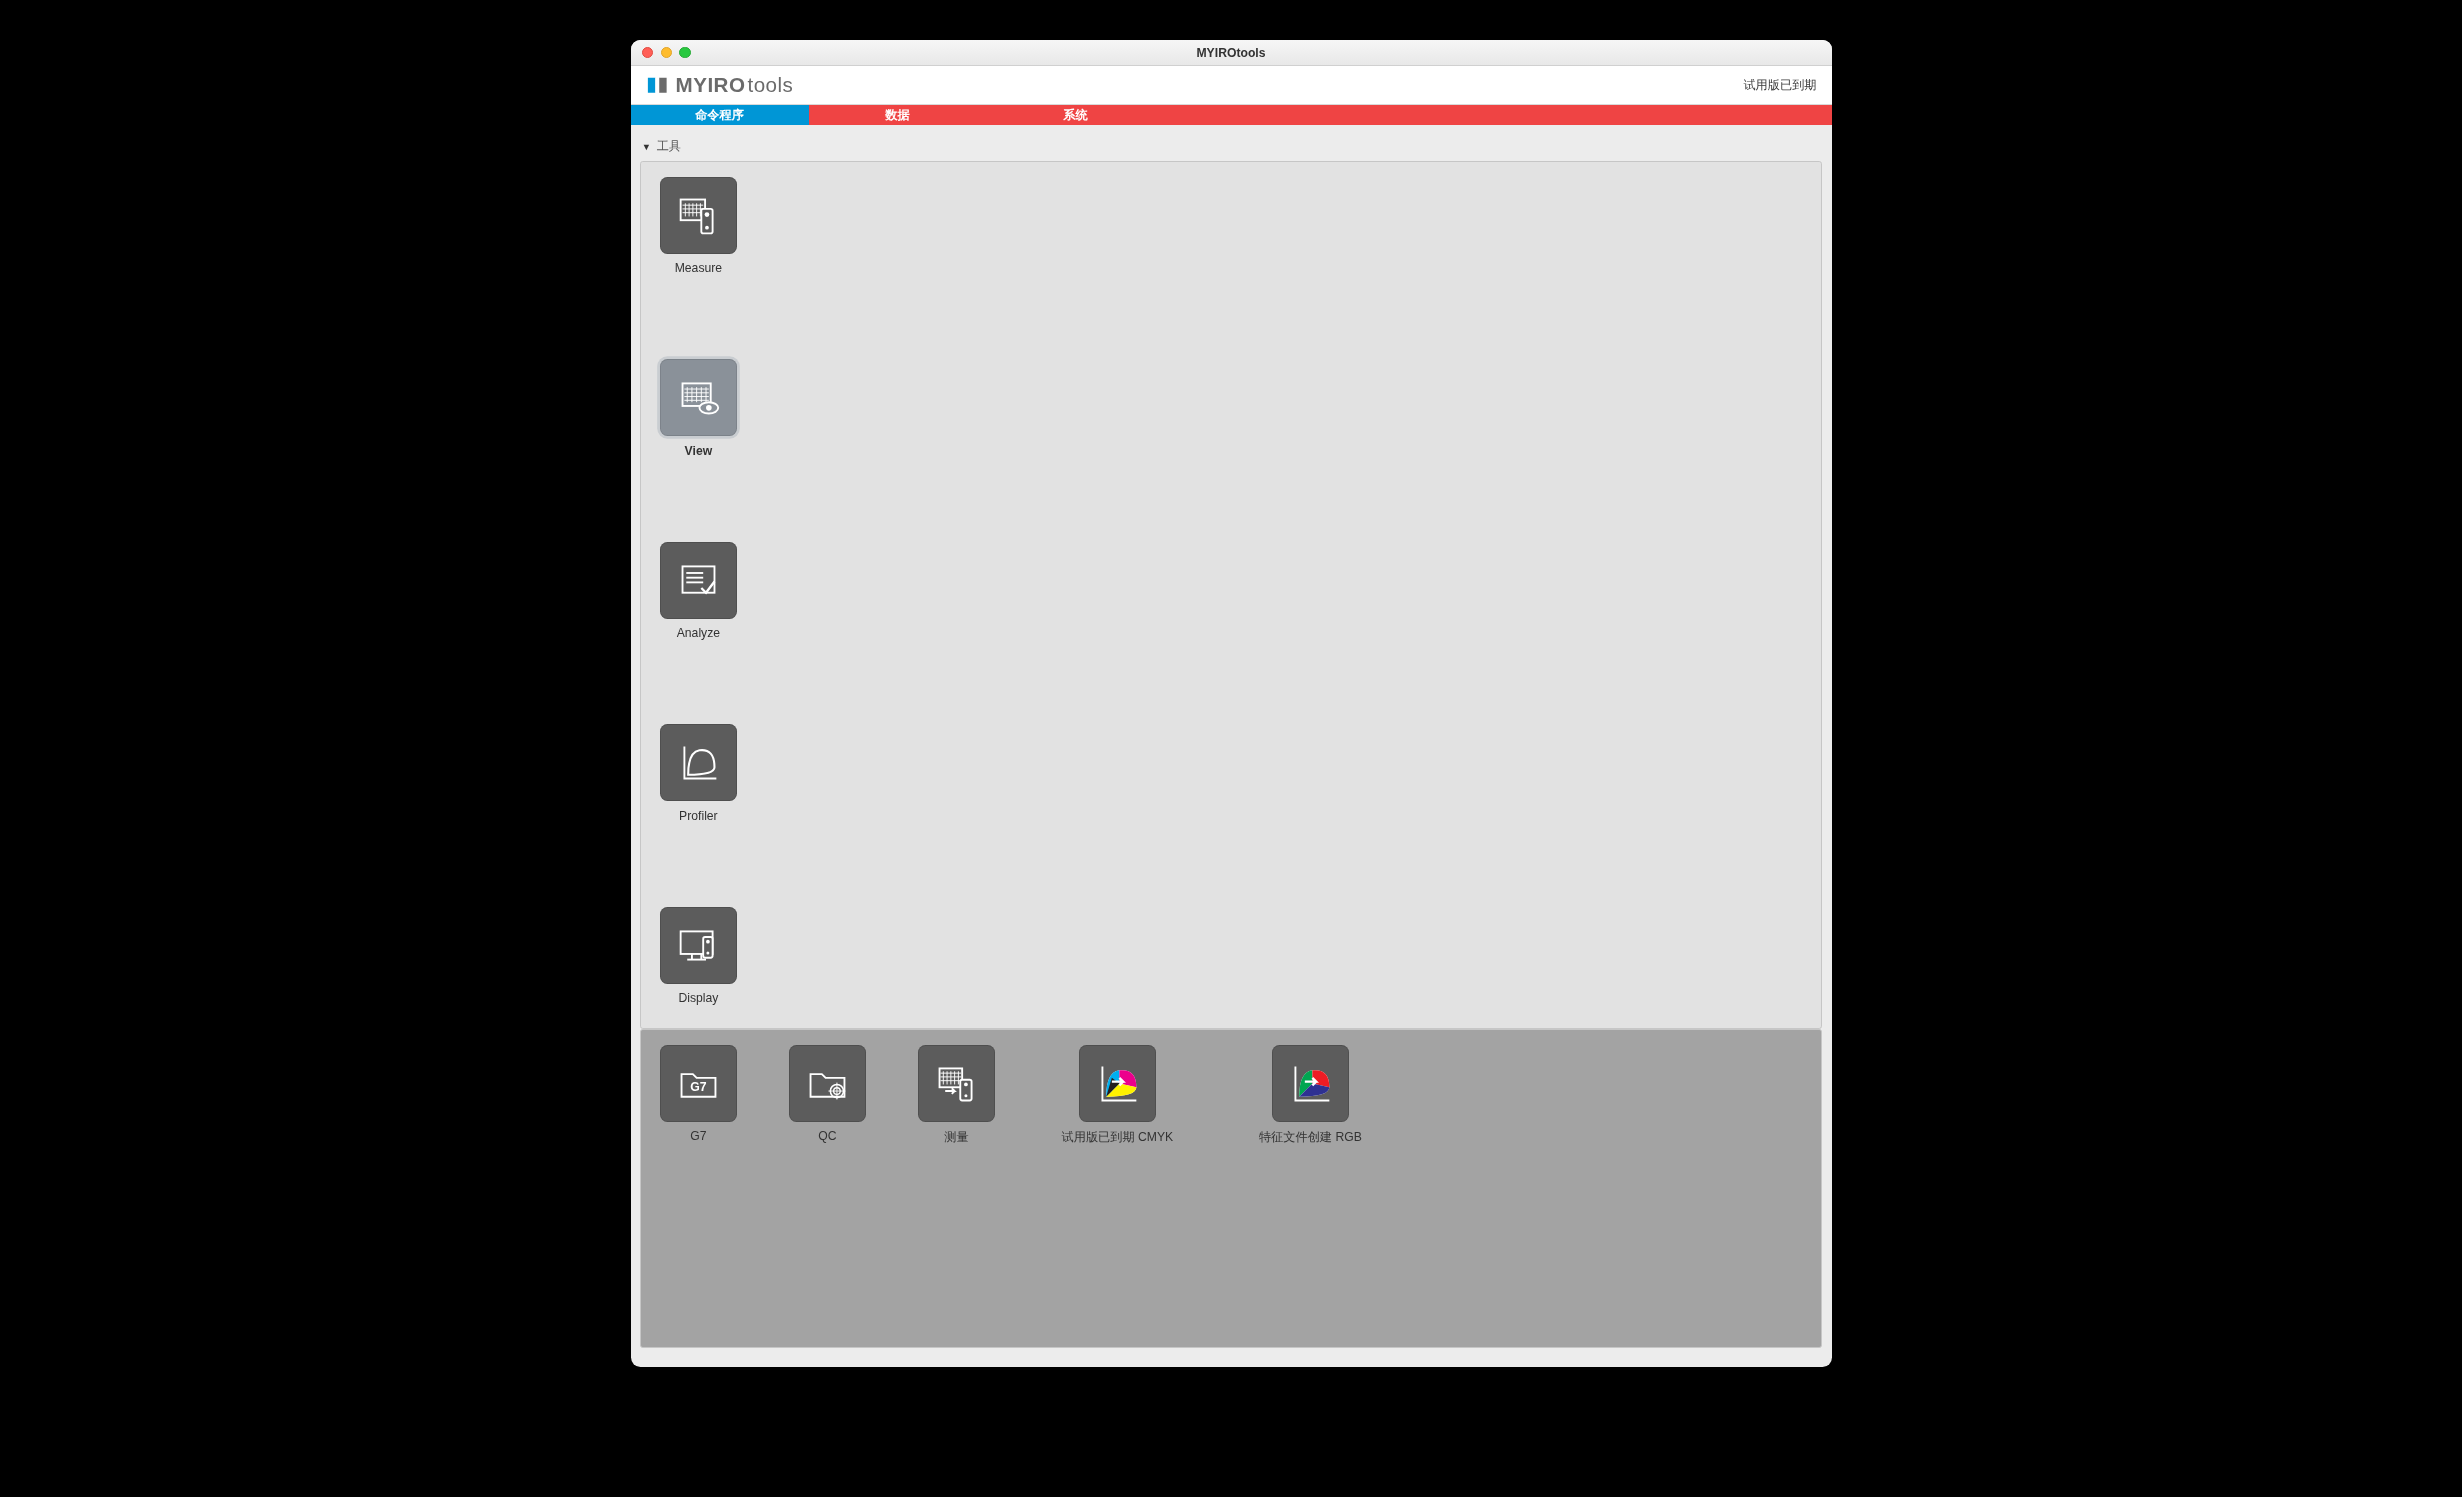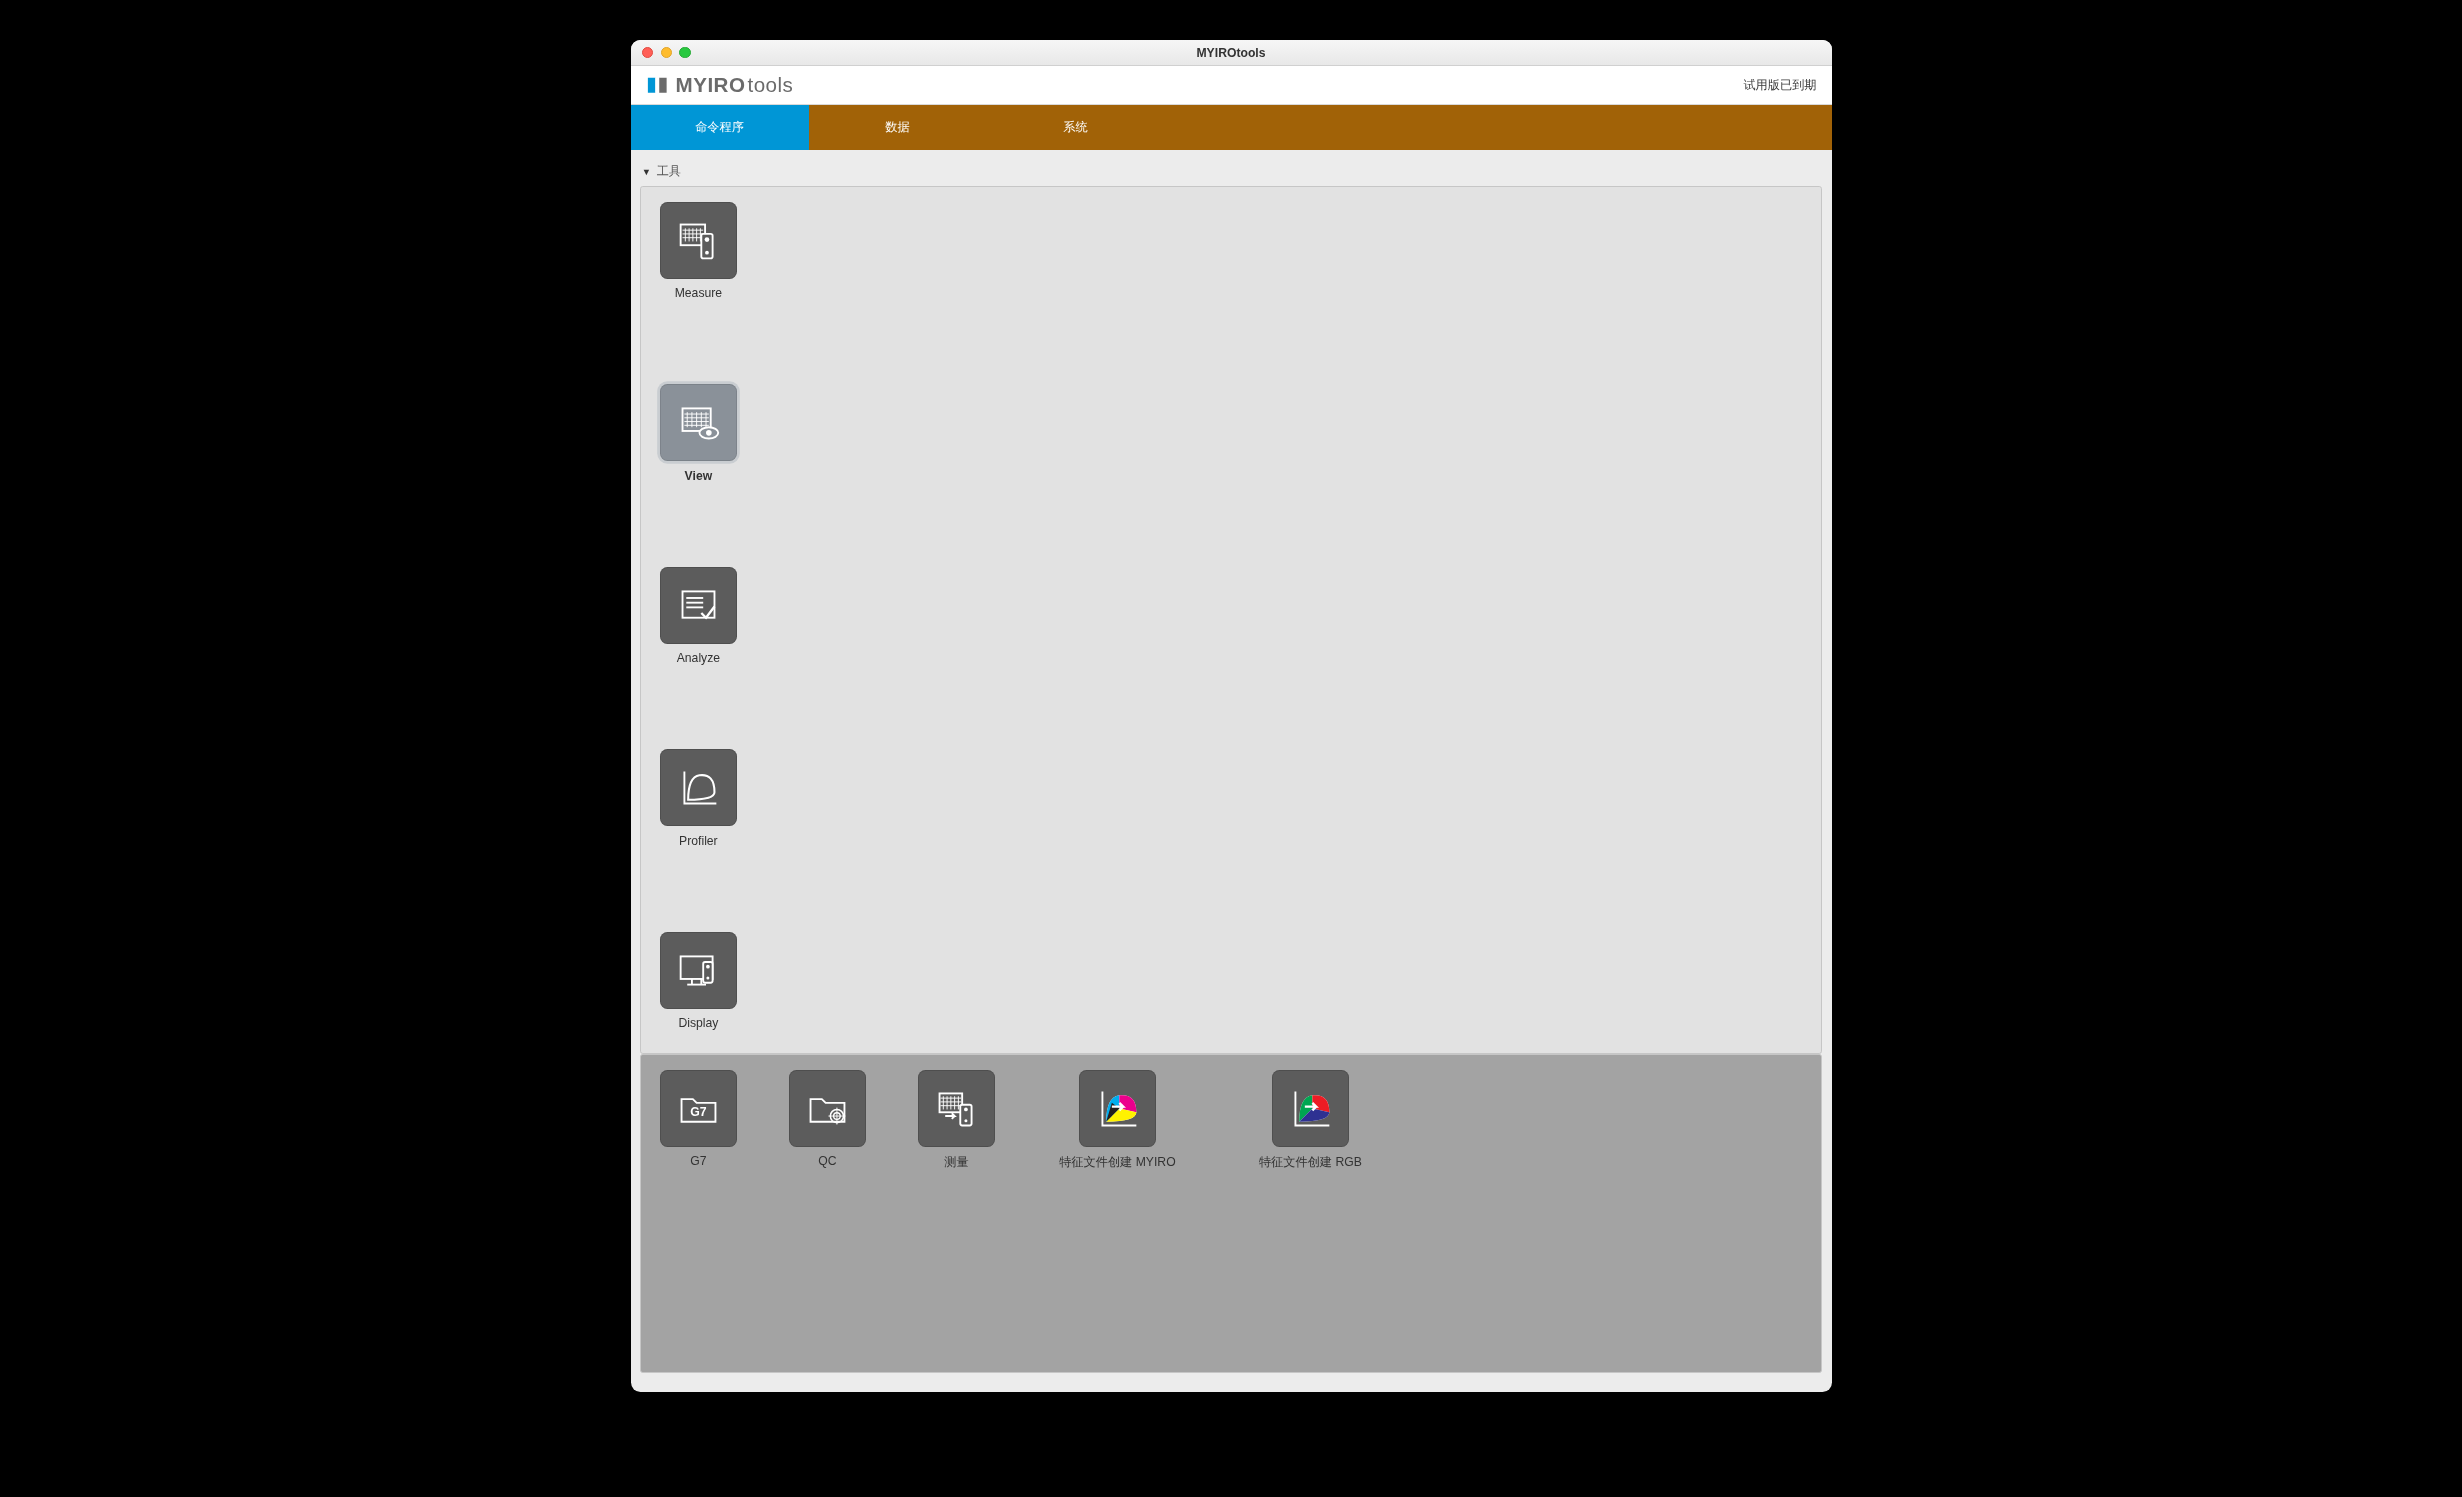--- a/index.html
+++ b/index.html
@@ -65,23 +65,24 @@
     color: #6b6b6b;
   }
   .brand-text .b1 { font-weight: 700; }
   .brand-text .b2 { font-weight: 400; margin-left: 1.9px; }
   .brand-right {
     margin-left: auto;
     font-size: 12.2px;
     color: #3a3a3a;
   }
   .tabs {
-    height: 45px;
-    background: #a16207;
-    display: flex;
+    height: 20px;
+    background: #ef4444;
+    display: flex;
+    font-weight: bold;
   }
   .tab {
     width: 178px;
     display: flex;
     align-items: center;
     justify-content: center;
     color: #fff;
     font-size: 12.2px;
     cursor: pointer;
   }
@@ -340,21 +341,21 @@
           <svg width="49" height="49" viewBox="0 0 52 52">
             <polyline points="10,8 10,44 46,44" fill="none" stroke="#fff" stroke-width="2"></polyline>
             <path d="M14 40 Q14 14 28 12 Q46 10 46 30 Q46 40 14 40 Z" fill="#fff"></path>
             <path d="M14 40 Q14 14 28 12 L28 26 Z" fill="#00aeef"></path>
             <path d="M28 12 Q46 10 46 30 L28 26 Z" fill="#ec008c"></path>
             <path d="M46 30 Q46 40 14 40 L28 26 Z" fill="#fff200"></path>
             <path d="M14 40 L28 26 L20 20 Z" fill="#231f20"></path>
             <path d="M20 24 h12 l-4 -4 m4 4 l-4 4" fill="none" stroke="#fff" stroke-width="2.5"></path>
           </svg>
         </div>
-        <div class="tile-label">特征文件创建 MYIRO</div>
+        <div class="tile-label">试用版已到期 CMYK</div>
       </div>
 
       <div class="tile tile-wide">
         <div class="tile-icon">
           <svg width="49" height="49" viewBox="0 0 52 52">
             <polyline points="10,8 10,44 46,44" fill="none" stroke="#fff" stroke-width="2"></polyline>
             <path d="M14 40 Q14 14 28 12 Q46 10 46 30 Q46 40 14 40 Z" fill="#fff"></path>
             <path d="M14 40 Q14 14 28 12 L28 26 Z" fill="#00a651"></path>
             <path d="M28 12 Q46 10 46 30 L28 26 Z" fill="#ed1c24"></path>
             <path d="M46 30 Q46 40 14 40 L28 26 Z" fill="#2e3192"></path>

